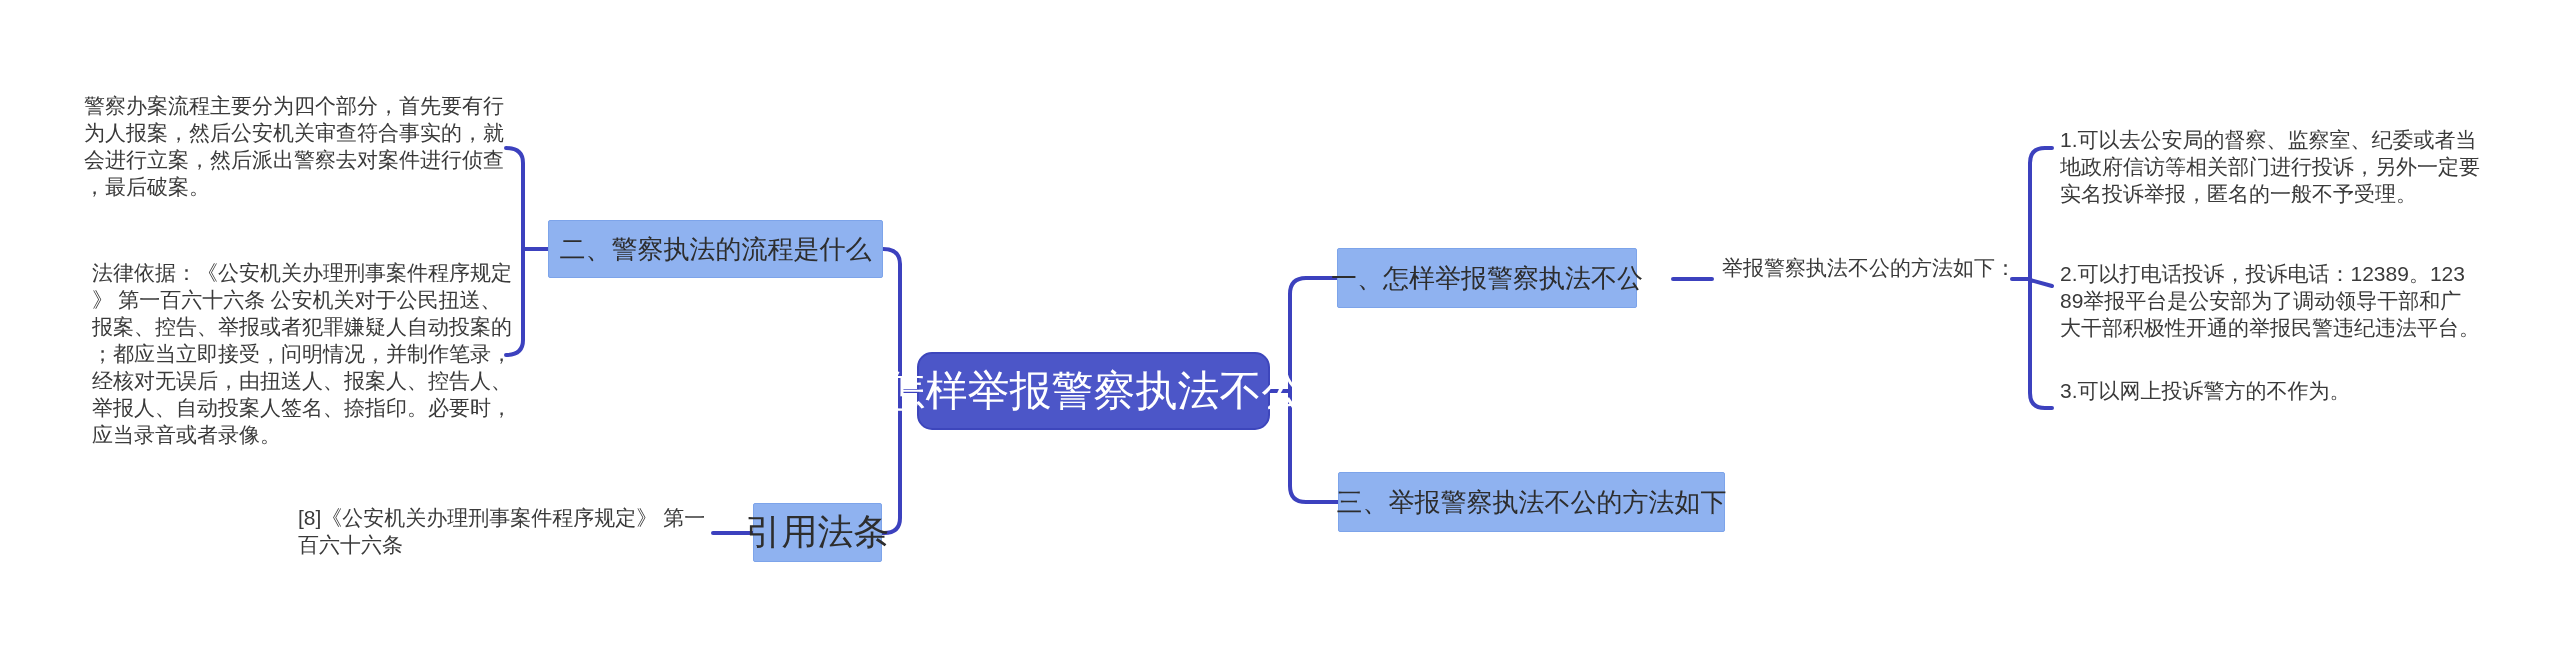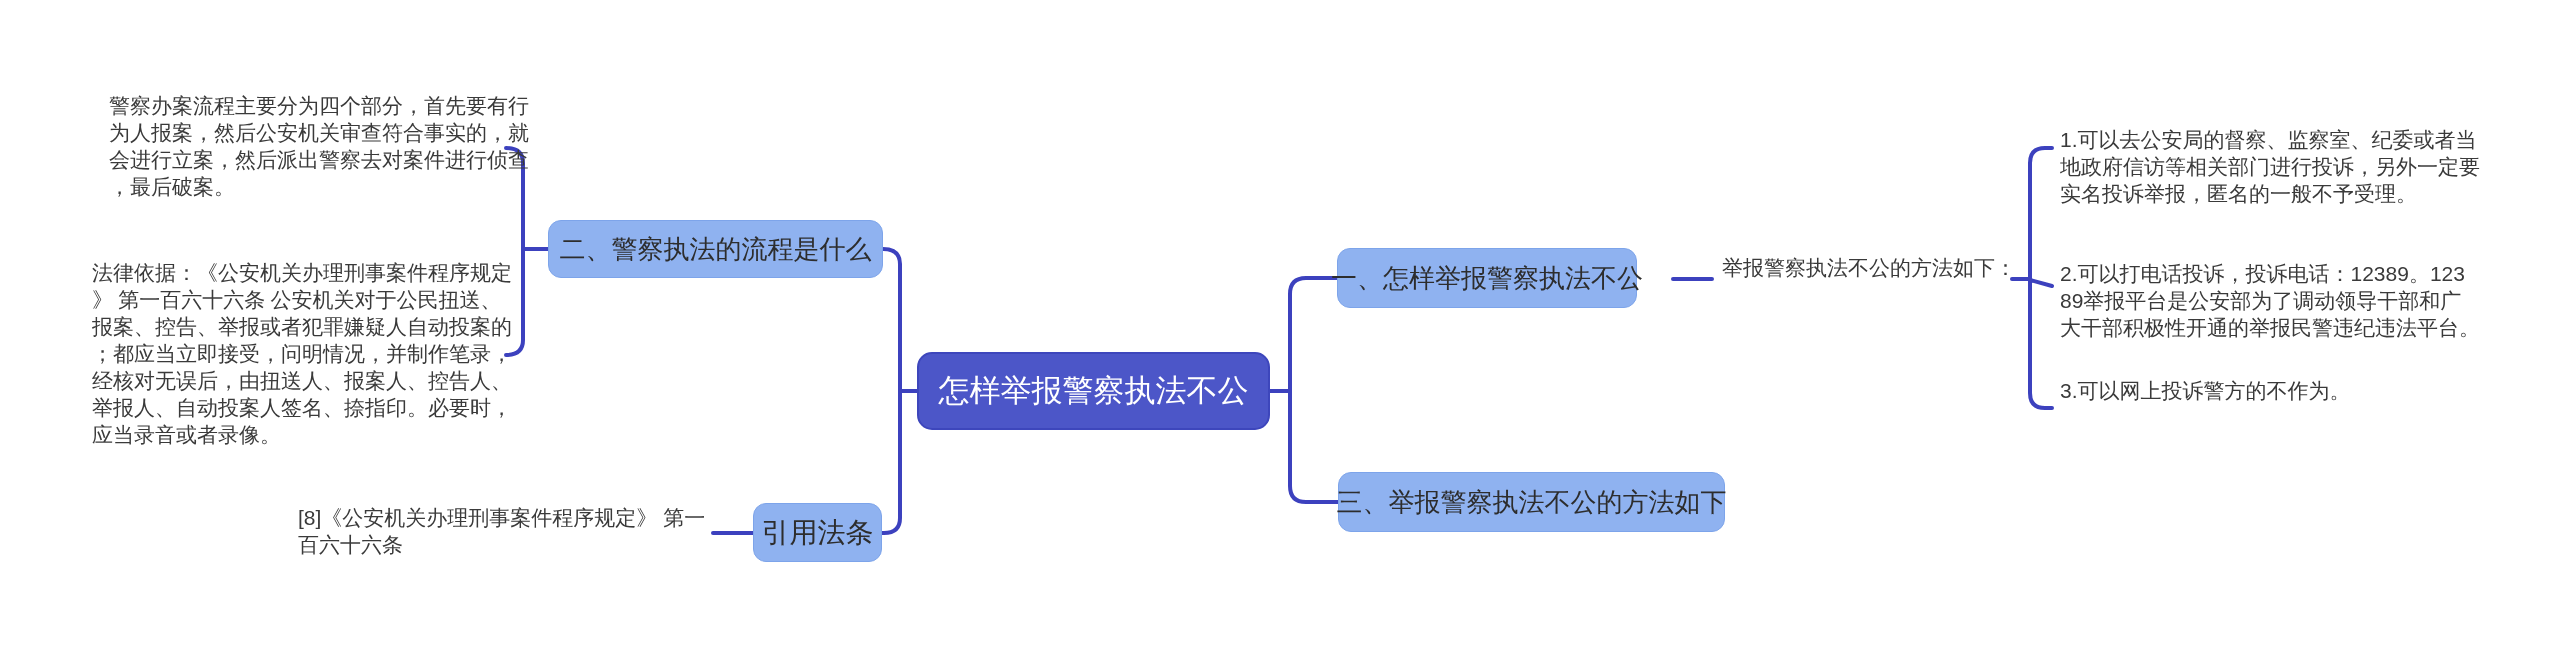--- a/index.html
+++ b/index.html
@@ -28,34 +28,34 @@
     position:absolute;
     font-size:21px;line-height:27px;
     white-space:pre-line;
     color:var(--body-text);
   }
   .topic{
     position:absolute;
     display:flex;align-items:center;justify-content:center;
     background:var(--node-bg);
     border:1px solid var(--node-border);
-    border-radius:13px;
+    border-radius:2px;
     color:var(--node-text);
     font-size:26px;
     white-space:nowrap;
     box-sizing:border-box;
   }
   .topic.central{
     background:var(--central-bg);
     border:2px solid var(--central-border);
     border-radius:15px;
     color:var(--central-text);
-    font-size:31px;
+    font-size:42px;
   }
-  .topic.cite{font-size:28px;text-align:right;}
+  .topic.cite{font-size:36px;text-align:right;}
 </style>
 </head>
 <body>
 
 <div class="canvas">
 
   <svg class="connectors" viewBox="0 0 2560 656">
 
     <path d="M506,148 Q523,148 523,163 L523,340 Q523,355 506,355"></path>
     <path d="M523,249 L548,249"></path>
@@ -68,21 +68,21 @@
     <path d="M1337,278 L1306,278 Q1290,278 1290,294 L1290,486 Q1290,502 1306,502 L1338,502"></path>
     <path d="M1270,391 L1290,391"></path>
 
     <path d="M1673,279 L1712,279"></path>
 
     <path d="M2012,279 L2030,279"></path>
     <path d="M2052,148 L2045,148 Q2030,148 2030,163 L2030,393 Q2030,408 2045,408 L2052,408"></path>
     <path d="M2030,280 L2052,286"></path>
   </svg>
 
-  <div class="note" style="left:109px;top:92px;width:432px;">警察办案流程主要分为四个部分，首先要有行
+  <div class="note" style="left:84px;top:92px;width:432px;">警察办案流程主要分为四个部分，首先要有行
 为人报案，然后公安机关审查符合事实的，就
 会进行立案，然后派出警察去对案件进行侦查
 ，最后破案。</div>
 
   <div class="note" style="left:92px;top:260px;width:445px;font-family:Liberation Serif, serif;">法律依据：《公安机关办理刑事案件程序规定
 》 第一百六十六条 公安机关对于公民扭送、
 报案、控告、举报或者犯罪嫌疑人自动投案的
 ；都应当立即接受，问明情况，并制作笔录，
 经核对无误后，由扭送人、报案人、控告人、
 举报人、自动投案人签名、捺指印。必要时，

